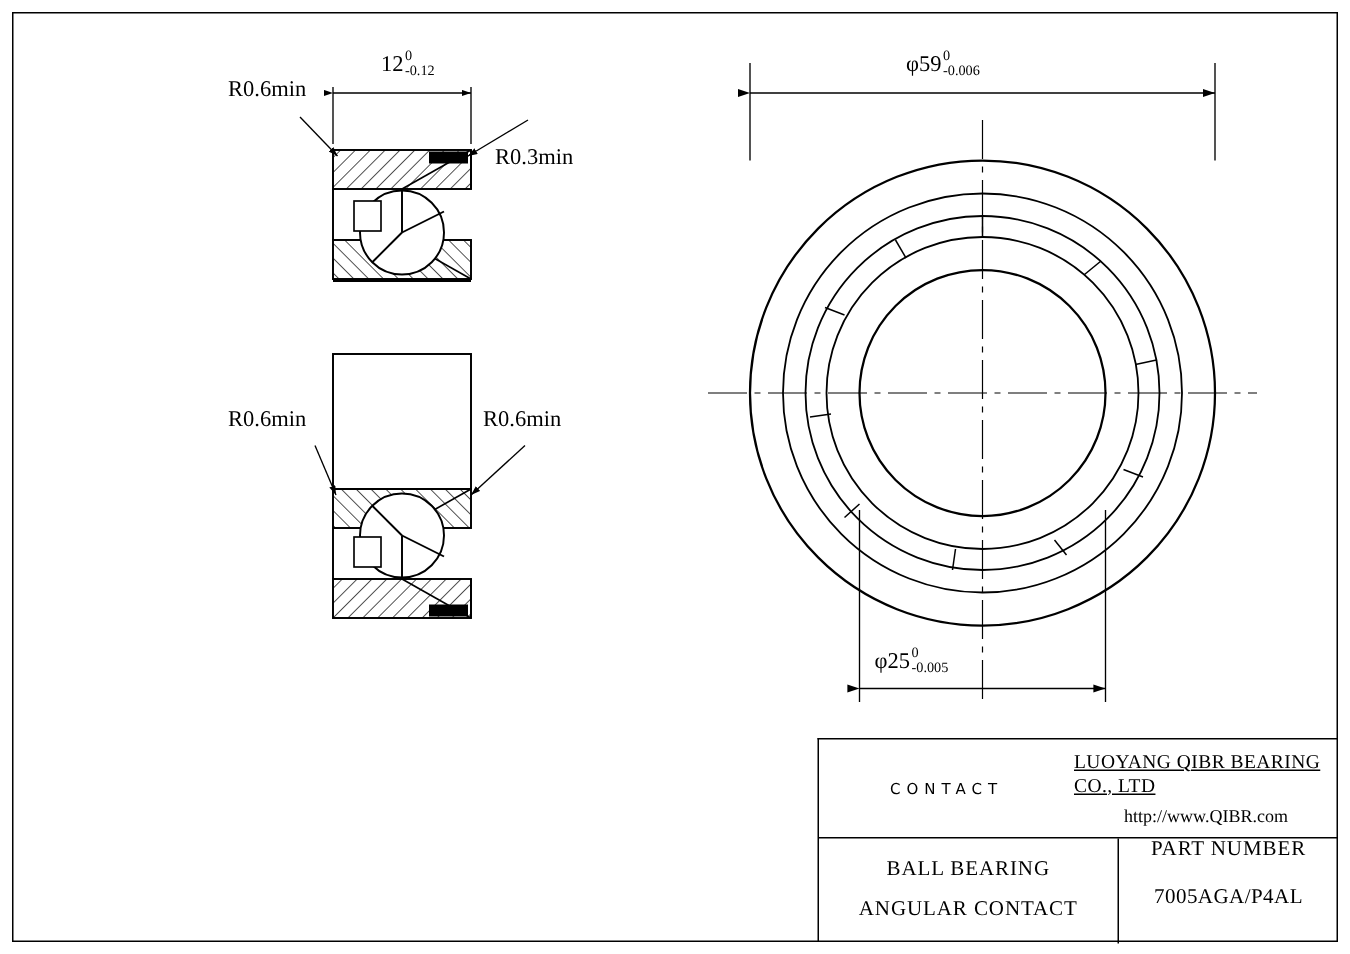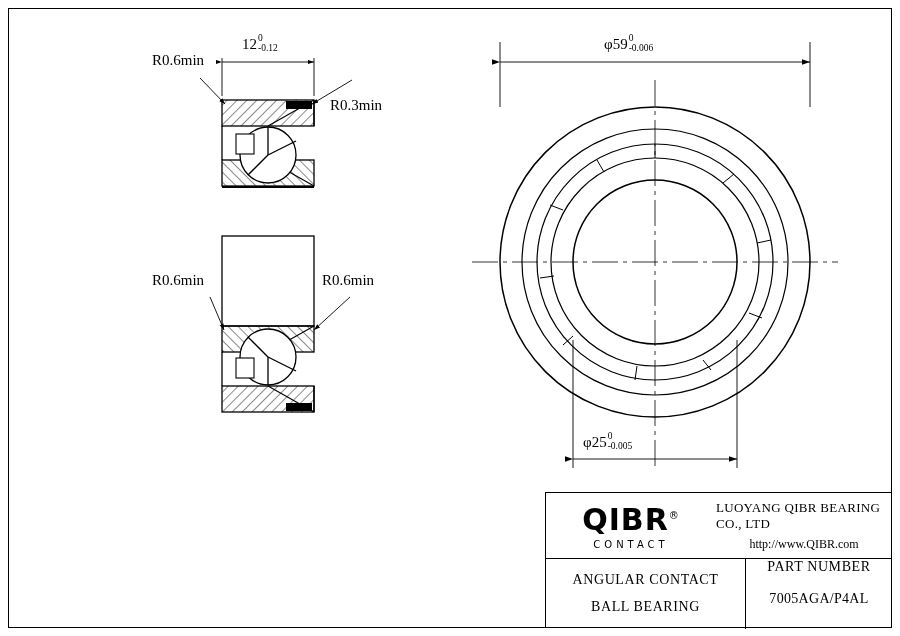--- a/index.html
+++ b/index.html
@@ -12,21 +12,21 @@
   .tolbox{display:inline-block;vertical-align:-2px;line-height:1.0;font-size:9.5px;text-align:left;margin-left:1px;}
   .tolbox span{display:block;}
   
   .tb{position:absolute;left:545px;top:492px;width:347px;height:136px;box-sizing:border-box;border:1.6px solid #000;border-right:none;border-bottom:none;}
   .tb-row1{position:absolute;left:0;top:0;width:100%;height:66px;box-sizing:border-box;border-bottom:1.4px solid #000;display:flex;align-items:center;}
   .tb-logo{width:170px;display:flex;flex-direction:column;align-items:center;justify-content:center;}
   .tb-logo .brand{font-family:"DejaVu Sans",sans-serif;font-weight:bold;font-size:30px;letter-spacing:1px;position:relative;}
   .tb-logo .reg{font-size:10px;vertical-align:super;font-weight:normal;}
   .tb-logo .sub2{font-family:"DejaVu Sans",sans-serif;font-size:10px;letter-spacing:4px;margin-top:2px;}
   .tb-co{flex:1;display:flex;flex-direction:column;align-items:center;justify-content:center;}
-  .tb-co .c1{font-size:13px;letter-spacing:0.3px;}
+  .tb-co .c1{font-size:13px;letter-spacing:0.3px;text-decoration:underline;}
   .tb-co .c2{font-size:12px;margin-top:5px;}
   .tb-row2{position:absolute;left:0;top:66px;width:100%;height:70px;display:flex;}
   .tb-left{width:200px;box-sizing:border-box;border-right:1.4px solid #000;display:flex;flex-direction:column;align-items:center;justify-content:center;}
   .tb-left div{font-size:14px;line-height:1.9;letter-spacing:0.6px;}
   .tb-right{flex:1;display:flex;flex-direction:column;align-items:center;justify-content:flex-start;}
   .tb-right .pn-h{font-size:14px;letter-spacing:0.6px;}
   .tb-right .pn-v{font-size:14px;margin-top:16px;letter-spacing:0.3px;}
 </style>
 </head>
 <body>
@@ -137,47 +137,46 @@
       <line x1="737" y1="340" x2="737" y2="468"></line>
       <line x1="573" y1="459" x2="737" y2="459" marker-start="url(#arw)" marker-end="url(#arw)"></line>
     </g>
   </svg>
 
   <div class="lbl dim" style="left:152px;top:52px;">R0.6min</div>
   <div class="lbl dim" style="left:330px;top:54px;margin-top:43px;">R0.3min</div>
   <div class="lbl dim" style="left:152px;top:272px;">R0.6min</div>
   <div class="lbl dim" style="left:322px;top:272px;">R0.6min</div>
 
-  <div class="lbl dim" style="left:242px;top:34px;">
+  <div class="lbl dim" style="left:254px;top:34px;">
     <span>12</span><span class="tolbox"><span>0</span><span>-0.12</span></span>
   </div>
 
   <div class="lbl dim" style="left:604px;top:34px;">
     <span>φ</span><span>59</span><span class="tolbox"><span>0</span><span>-0.006</span></span>
   </div>
 
   <div class="lbl dim" style="left:583px;top:432px;">
     <span>φ</span><span>25</span><span class="tolbox"><span>0</span><span>-0.005</span></span>
   </div>
 
   <div class="tb">
     <div class="tb-row1">
       <div class="tb-logo">
-        <div class="brand"><span>QIBR</span><span class="reg">®</span></div>
         <div class="sub2">CONTACT</div>
       </div>
       <div class="tb-co">
         <div class="c1">LUOYANG QIBR BEARING CO., LTD</div>
         <div class="c2">http://www.QIBR.com</div>
       </div>
     </div>
     <div class="tb-row2">
       <div class="tb-left">
+        <div>BALL BEARING</div>
         <div>ANGULAR CONTACT</div>
-        <div>BALL BEARING</div>
       </div>
       <div class="tb-right">
         <div class="pn-h">PART  NUMBER</div>
         <div class="pn-v">7005AGA/P4AL</div>
       </div>
     </div>
   </div>
 </div>
 
 </body></html>

